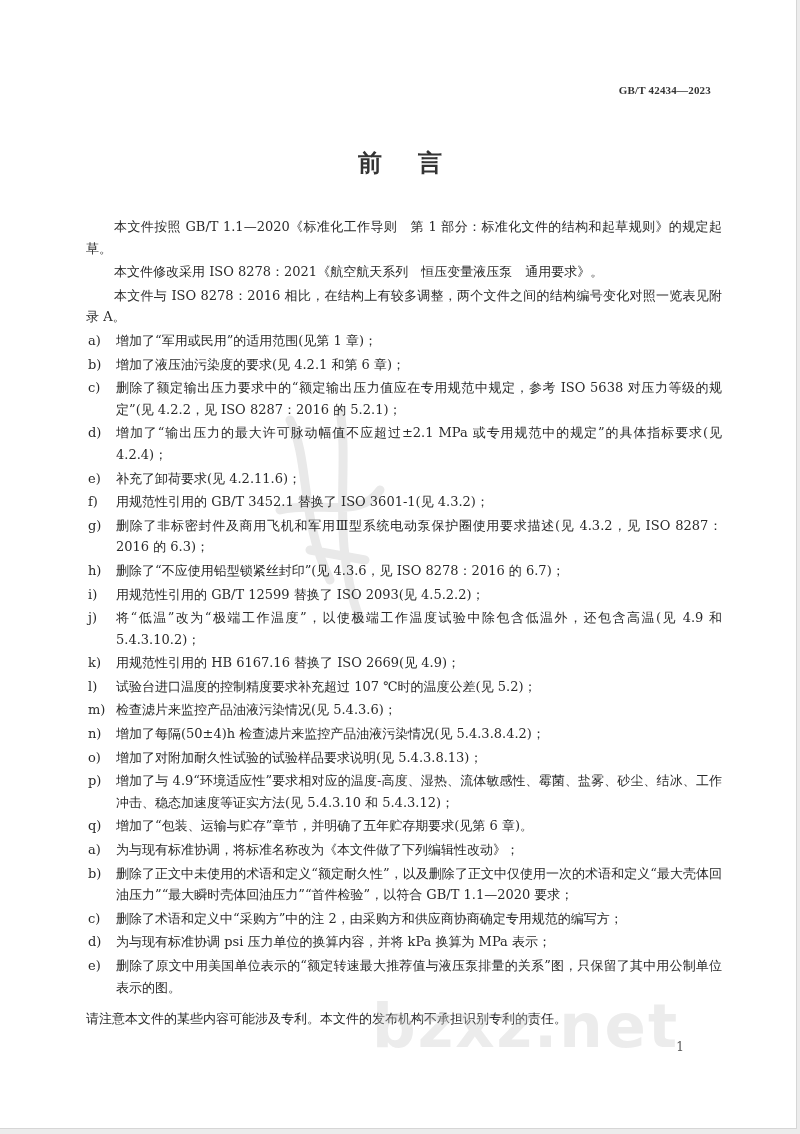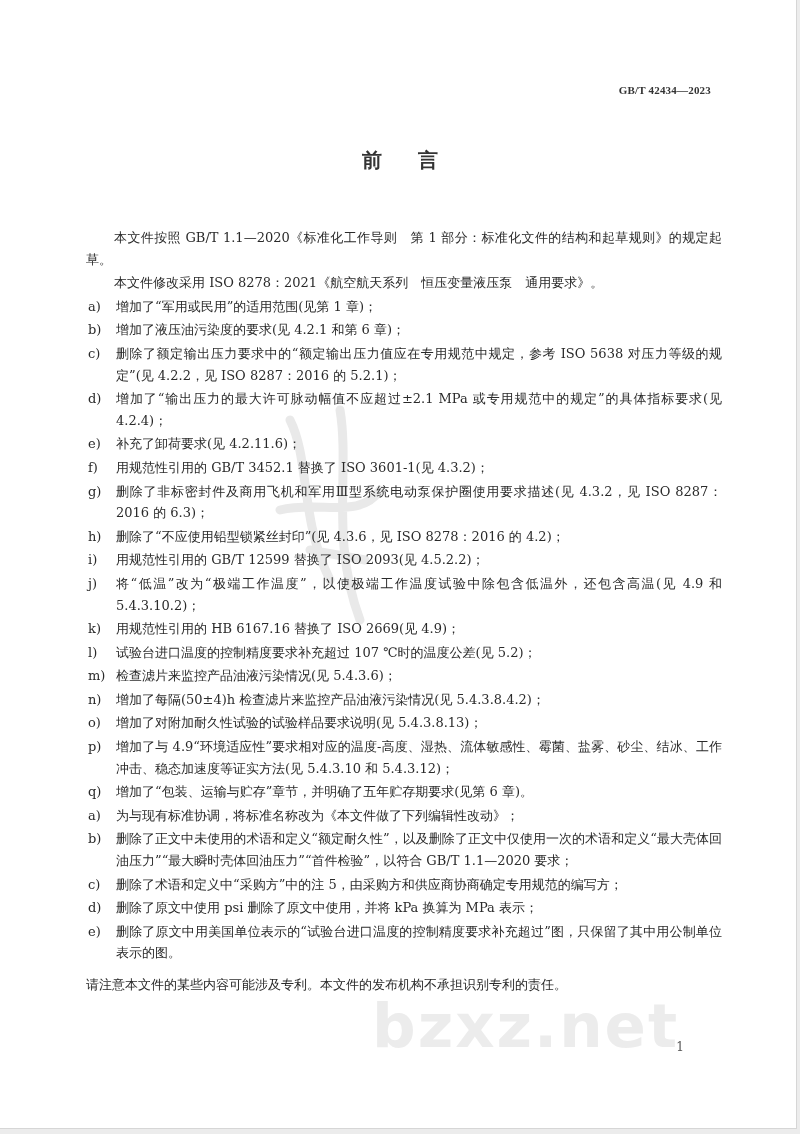--- a/index.html
+++ b/index.html
@@ -28,29 +28,29 @@
     font-size: 11px;
     color: #333;
     letter-spacing: 0.2px;
   }
   .title {
     position: absolute;
     left: 0; width: 800px; top: 147px;
     text-align: center;
     font-family: "DejaVu Sans", "Liberation Sans", sans-serif;
     font-weight: bold;
-    font-size: 20px;
+    font-size: 24px;
     letter-spacing: 36px;
     color: #333;
     padding-left: 36px;
     box-sizing: border-box;
   }
   .body {
     position: absolute;
-    left: 86px; top: 227px;
+    left: 86px; top: 216px;
     width: 636px;
     font-size: 13px;
     line-height: 21.6px;
   }
   .para {
     text-indent: 28px;
     margin: 0 0 2px 0;
     text-align: justify;
   }
   .item {
@@ -100,20 +100,21 @@
 
   <div class="title">前言</div>
 
   <svg class="stamp" viewBox="0 0 120 240">
     <path d="M20 20 C40 60, 30 120, 60 180 M70 10 C80 70, 60 140, 90 220 M10 110 C50 100, 90 120, 110 90 M40 150 L95 160" stroke="#e9e9e9" stroke-width="9" fill="none" stroke-linecap="round"></path>
   </svg>
 
   <div class="body">
     <p class="para">本文件按照 GB/T 1.1—2020《标准化工作导则　第 1 部分：标准化文件的结构和起草规则》的规定起草。</p>
     <p class="para">本文件修改采用 ISO 8278：2021《航空航天系列　恒压变量液压泵　通用要求》。</p>
+    <p class="para">本文件与 ISO 8278：2016 相比，在结构上有较多调整，两个文件之间的结构编号变化对照一览表见附录 A。</p>
 
     <div>
       <div class="item">
           <span class="mark">a)</span>
           <span class="txt">增加了“军用或民用”的适用范围(见第 1 章)；</span>
         </div>
       <div class="item">
           <span class="mark">b)</span>
           <span class="txt">增加了液压油污染度的要求(见 4.2.1 和第 6 章)；</span>
         </div>
@@ -132,21 +133,21 @@
       <div class="item">
           <span class="mark">f)</span>
           <span class="txt">用规范性引用的 GB/T 3452.1 替换了 ISO 3601-1(见 4.3.2)；</span>
         </div>
       <div class="item">
           <span class="mark">g)</span>
           <span class="txt">删除了非标密封件及商用飞机和军用Ⅲ型系统电动泵保护圈使用要求描述(见 4.3.2，见 ISO 8287：2016 的 6.3)；</span>
         </div>
       <div class="item">
           <span class="mark">h)</span>
-          <span class="txt">删除了“不应使用铅型锁紧丝封印”(见 4.3.6，见 ISO 8278：2016 的 4.2)；</span>
+          <span class="txt">删除了“不应使用铅型锁紧丝封印”(见 4.3.6，见 ISO 8278：2016 的 6.7)；</span>
         </div>
       <div class="item">
           <span class="mark">i)</span>
           <span class="txt">用规范性引用的 GB/T 12599 替换了 ISO 2093(见 4.5.2.2)；</span>
         </div>
       <div class="item">
           <span class="mark">j)</span>
           <span class="txt">将“低温”改为“极端工作温度”，以使极端工作温度试验中除包含低温外，还包含高温(见 4.9 和 5.4.3.10.2)；</span>
         </div>
       <div class="item">
@@ -184,29 +185,29 @@
       <div class="item">
           <span class="mark">a)</span>
           <span class="txt">为与现有标准协调，将标准名称改为《本文件做了下列编辑性改动》；</span>
         </div>
       <div class="item">
           <span class="mark">b)</span>
           <span class="txt">删除了正文中未使用的术语和定义“额定耐久性”，以及删除了正文中仅使用一次的术语和定义“最大壳体回油压力”“最大瞬时壳体回油压力”“首件检验”，以符合 GB/T 1.1—2020 要求；</span>
         </div>
       <div class="item">
           <span class="mark">c)</span>
-          <span class="txt">删除了术语和定义中“采购方”中的注 5，由采购方和供应商协商确定专用规范的编写方；</span>
+          <span class="txt">删除了术语和定义中“采购方”中的注 2，由采购方和供应商协商确定专用规范的编写方；</span>
         </div>
       <div class="item">
           <span class="mark">d)</span>
-          <span class="txt">删除了原文中使用 psi 删除了原文中使用，并将 kPa 换算为 MPa 表示；</span>
+          <span class="txt">为与现有标准协调 psi 压力单位的换算内容，并将 kPa 换算为 MPa 表示；</span>
         </div>
       <div class="item">
           <span class="mark">e)</span>
-          <span class="txt">删除了原文中用美国单位表示的“试验台进口温度的控制精度要求补充超过”图，只保留了其中用公制单位表示的图。</span>
+          <span class="txt">删除了原文中用美国单位表示的“额定转速最大推荐值与液压泵排量的关系”图，只保留了其中用公制单位表示的图。</span>
         </div>
     </div>
 
     <p class="note">请注意本文件的某些内容可能涉及专利。本文件的发布机构不承担识别专利的责任。</p>
   </div>
 
   <div class="watermark">bzxz.net</div>
 
   <div class="page-num">1</div>
 </div>

